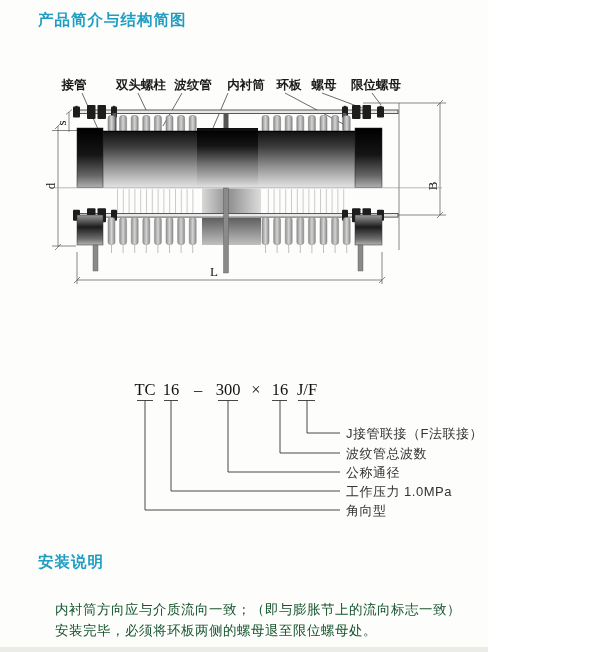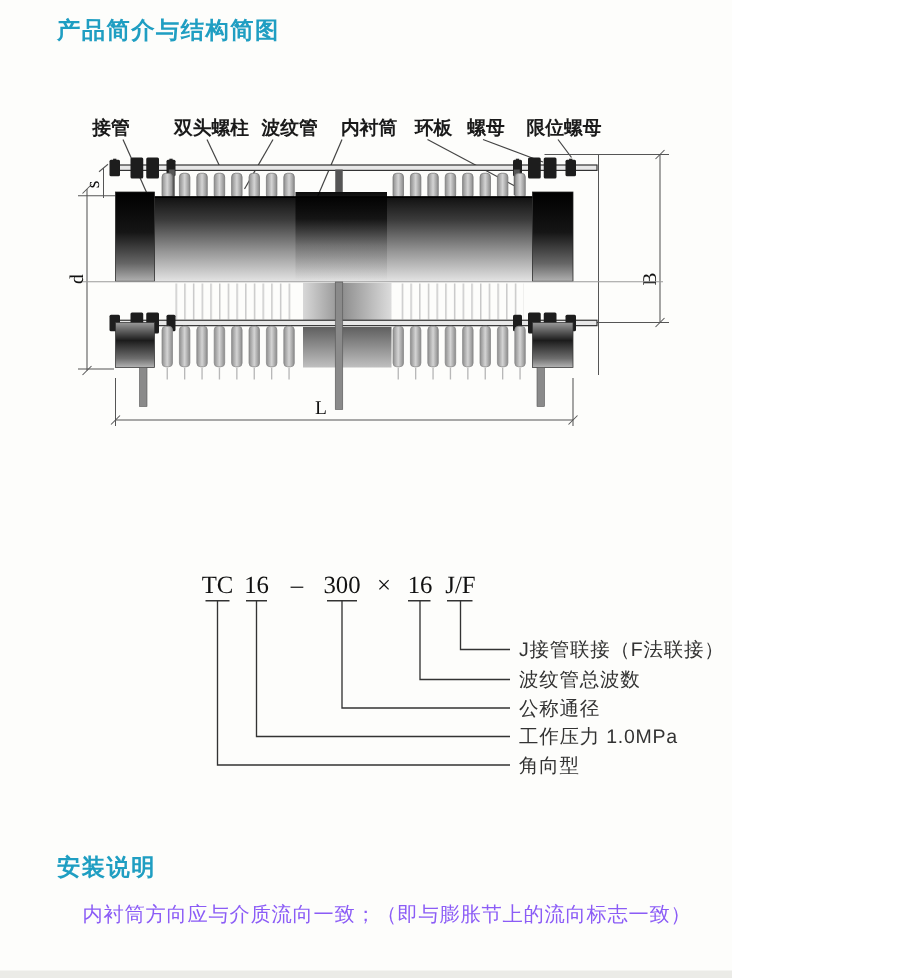--- a/index.html
+++ b/index.html
@@ -16,29 +16,29 @@
   .sec-title {
     position: absolute;
     left: 38px;
     font-size: 15.5px;
     font-weight: bold;
     letter-spacing: 1px;
     color: var(--accent);
   }
   #title-intro   { top: 10px; }
   #title-code    { top: 350px; }
-  #title-install { top: 568px; }
+  #title-install { top: 552px; }
 
   .install-text {
     position: absolute;
     left: 55px;
     top: 599px;
     font-size: 13.5px;
     line-height: 21px;
-    color: #8b5cf6;
+    color: #14532d;
     letter-spacing: 0.5px;
   }
   .diagram-svg {
     position: absolute;
     left: 30px;
     top: 62px;
     width: 430px;
     height: 244px;
   }
   .code-svg {
@@ -331,16 +331,17 @@
       <text class="callout" x="346" y="104.5">公称通径</text>
       <text class="callout" x="346" y="123.5">工作压力 1.0MPa</text>
       <text class="callout" x="346" y="142.5">角向型</text>
     </g>
   </svg>
 
   <div class="sec-title" id="title-install">安装说明</div>
 
   <div class="install-text">
     <div>内衬筒方向应与介质流向一致；（即与膨胀节上的流向标志一致）</div>
+    <div>安装完毕，必须将环板两侧的螺母退至限位螺母处。</div>
   </div>
 
   <div class="bottom-strip"></div>
 </div>
 
 </body></html>

